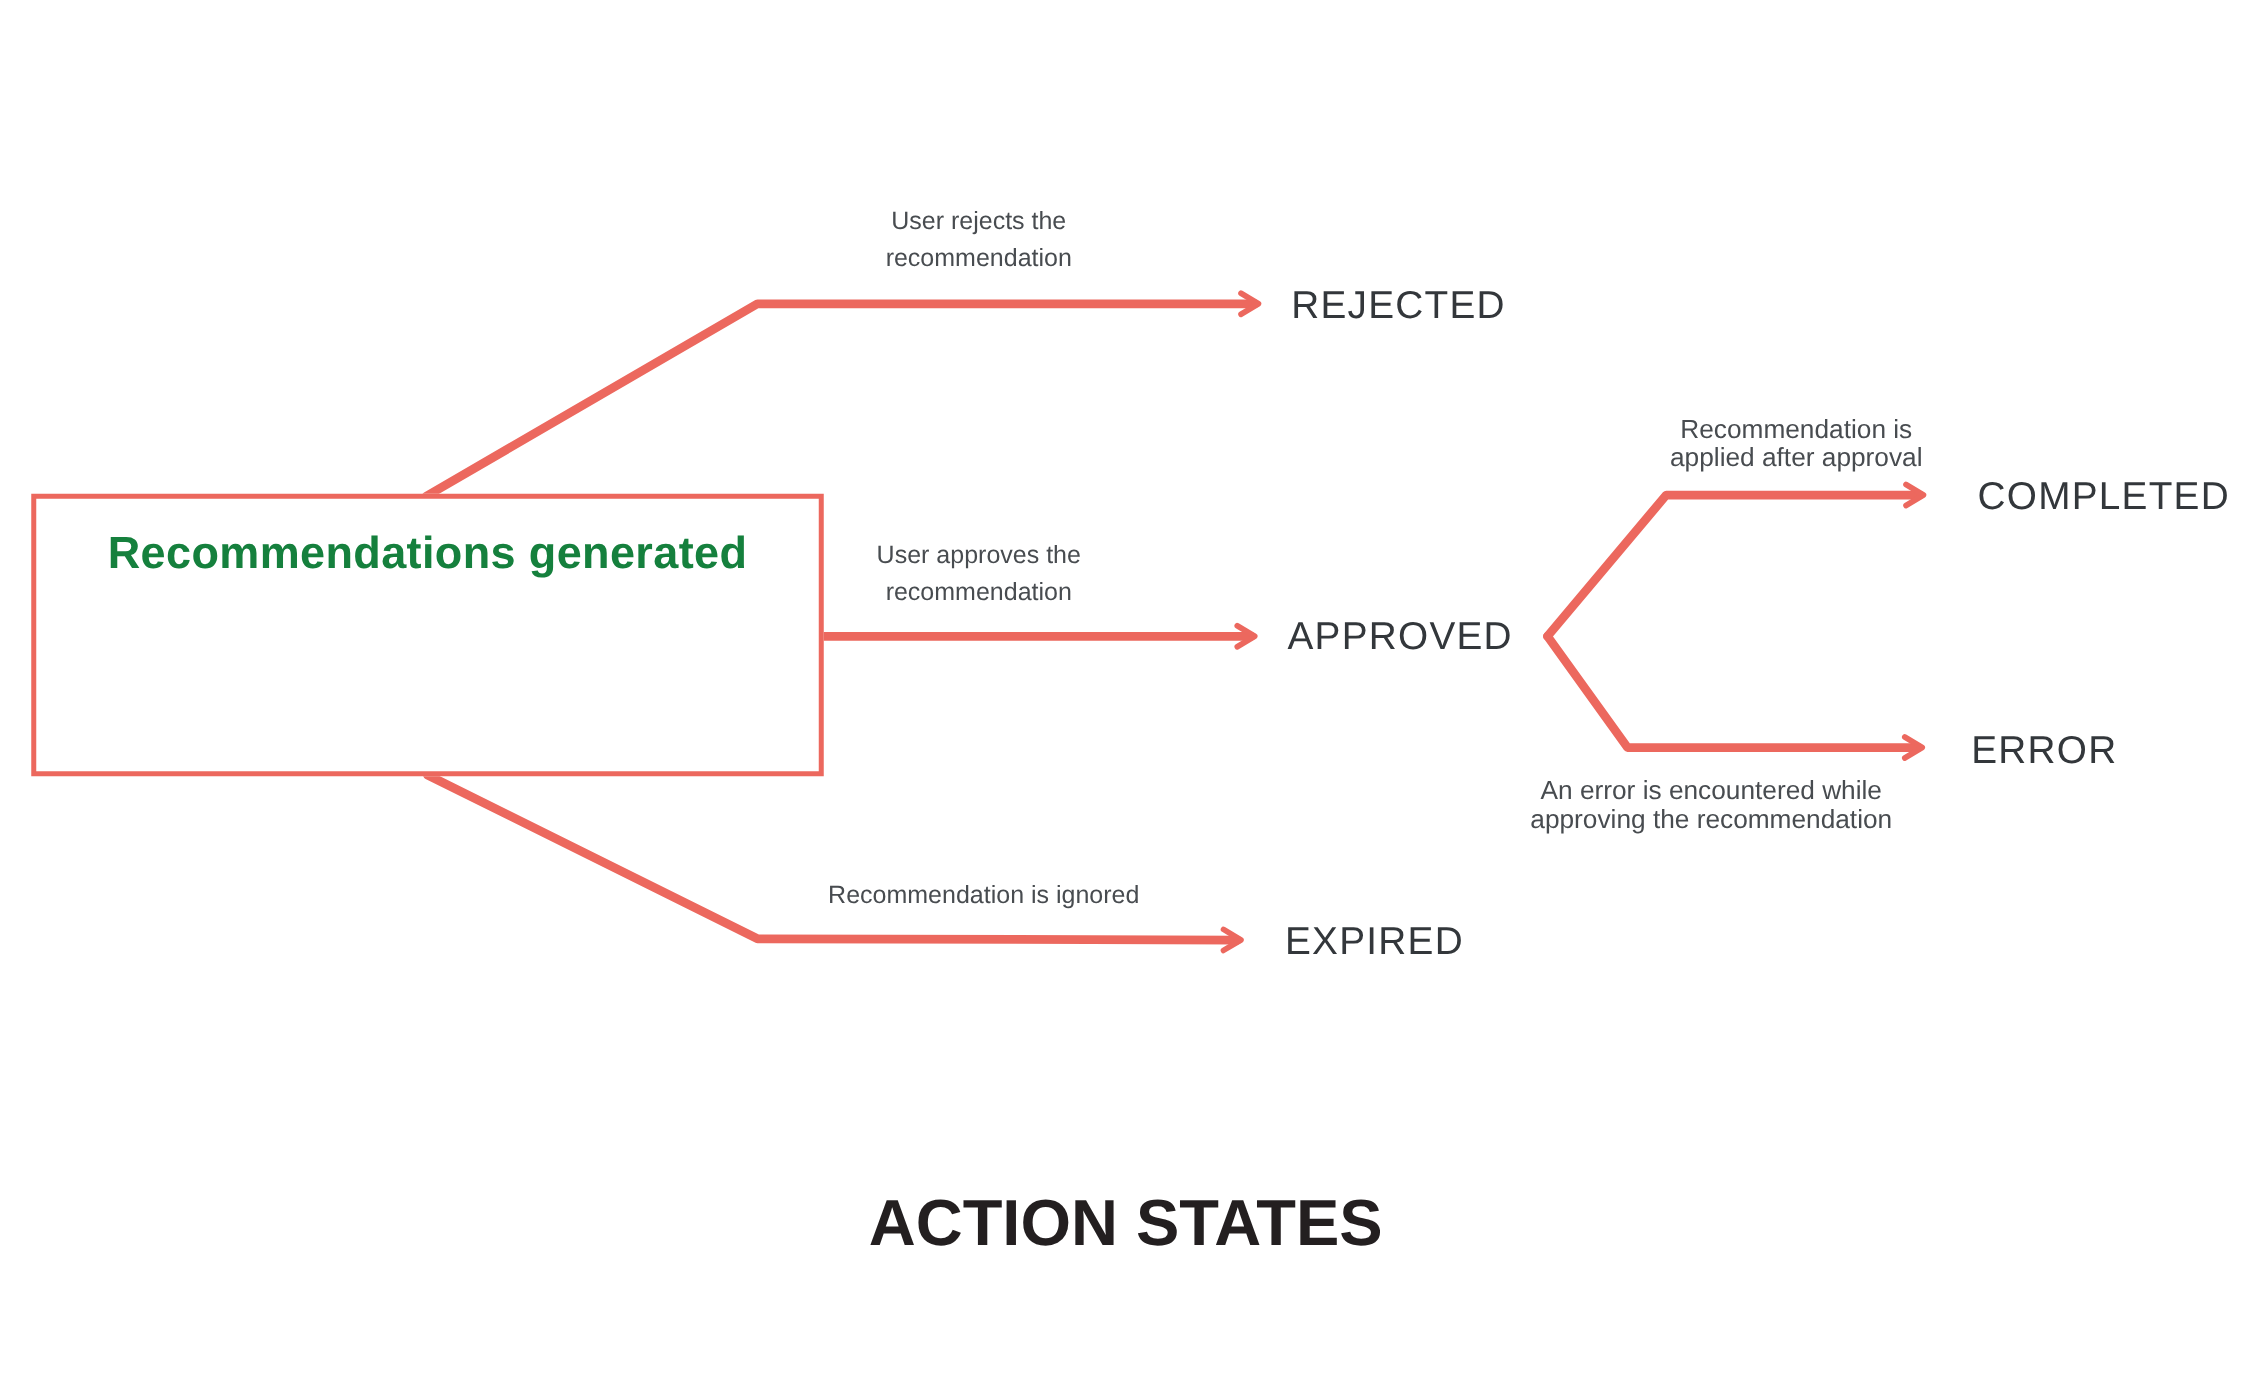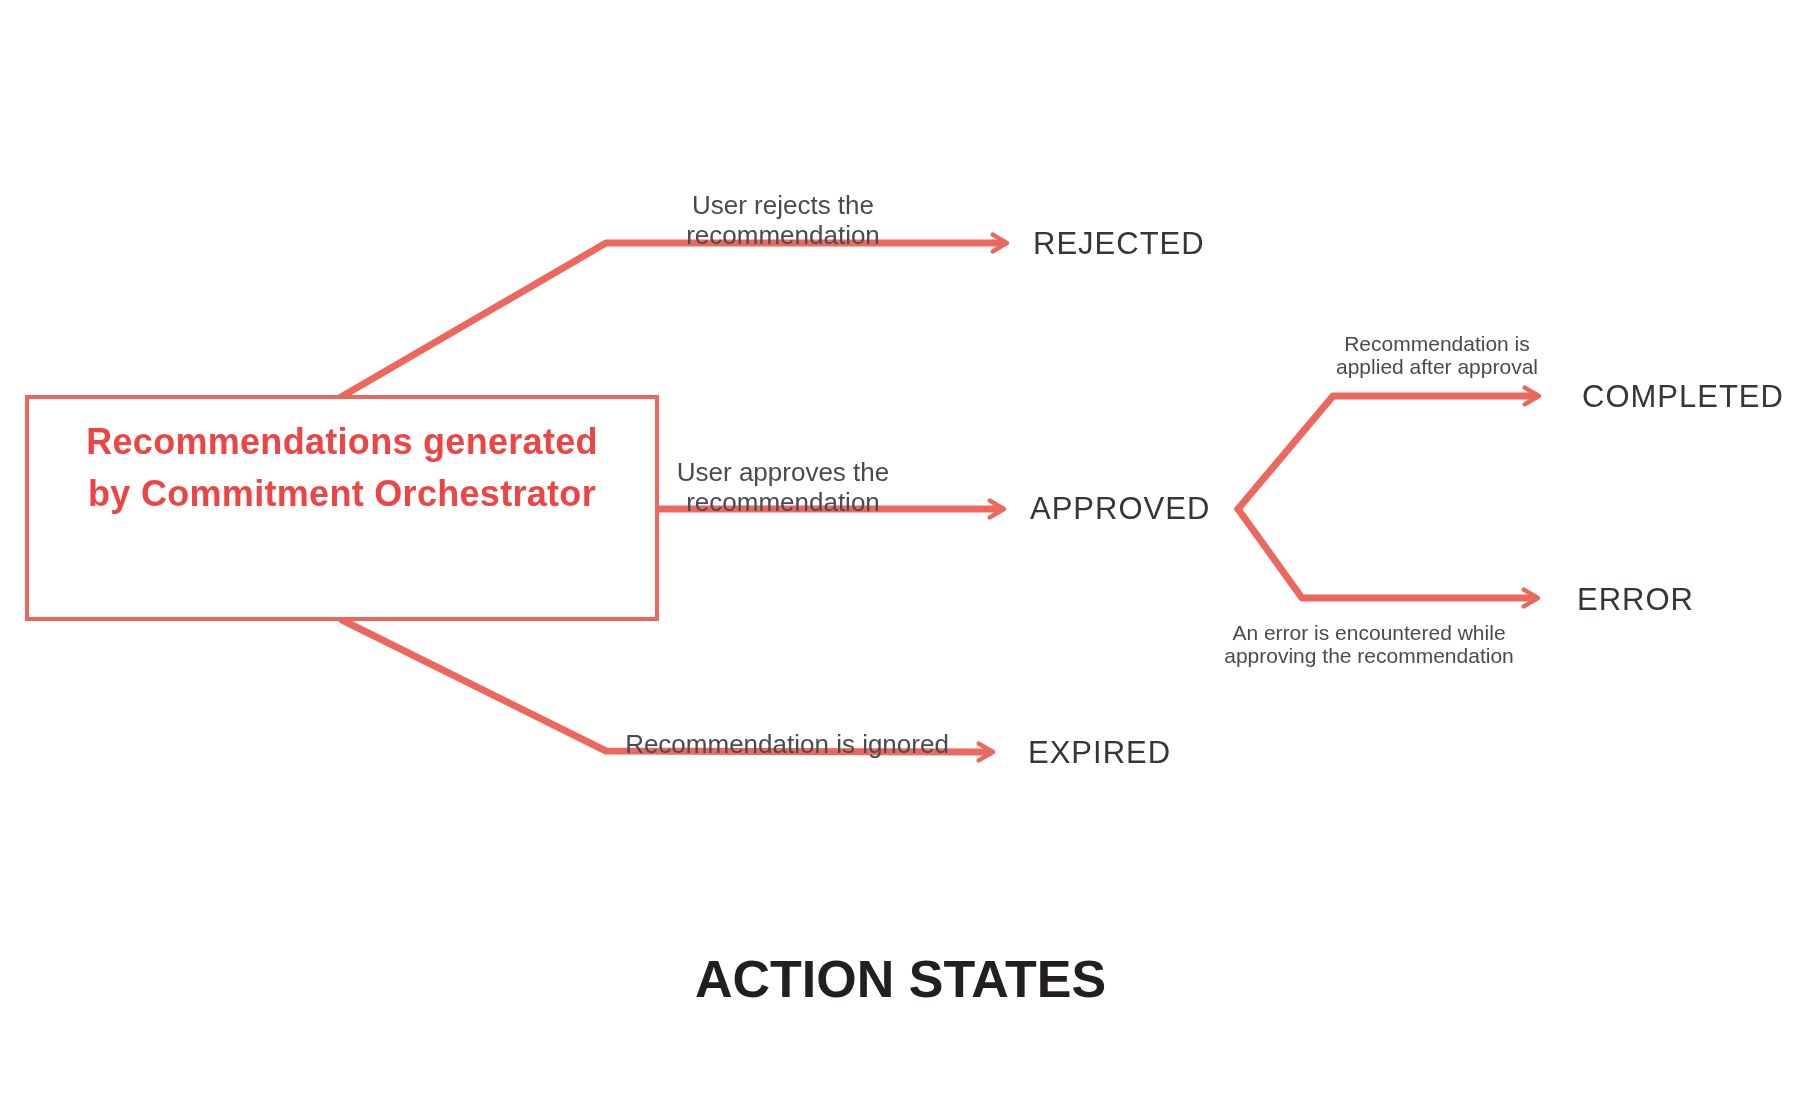--- a/index.html
+++ b/index.html
@@ -33,21 +33,21 @@
     text-align: center;
   }
   .source-title {
     position: absolute;
     top: 17px;
     left: 0;
     width: 100%;
     font-size: 36px;
     line-height: 52px;
     font-weight: bold;
-    color: #ef4444;
+    color: #15803d;
     letter-spacing: 0.3px;
   }
   .source-note {
     position: absolute;
     top: 172px;
     left: 0;
     width: 100%;
     font-size: 27px;
     font-weight: 400;
     color: #3a3d40;
@@ -55,21 +55,21 @@
   }
 
   .edge-label {
     position: absolute;
     transform: translate(-50%, -50%);
     text-align: center;
     color: #484c50;
     font-weight: 300;
     white-space: nowrap;
   }
-  .edge-label.size-lg { font-size: 26px; line-height: 30px; margin-top: 28px; }
+  .edge-label.size-lg { font-size: 20px; line-height: 30px; }
   .edge-label.size-sm { font-size: 21px; line-height: 23px; }
 
   .state-label {
     position: absolute;
     transform: translateY(-50%);
     font-size: 31px;
     font-weight: 400;
     letter-spacing: 1px;
     color: #33373b;
     white-space: nowrap;
@@ -104,21 +104,20 @@
     <polyline points="341,397 606,243 1004,243" fill="none" stroke="#ec685e" stroke-width="7" stroke-linejoin="round" stroke-linecap="round" marker-end="url(#arrowhead)"></polyline>
     <polyline points="659,509 1001,509" fill="none" stroke="#ec685e" stroke-width="7" stroke-linejoin="round" stroke-linecap="round" marker-end="url(#arrowhead)"></polyline>
     <polyline points="342,620 606,751 990,752" fill="none" stroke="#ec685e" stroke-width="7" stroke-linejoin="round" stroke-linecap="round" marker-end="url(#arrowhead)"></polyline>
     <polyline points="1238,509 1333,396 1536,396" fill="none" stroke="#ec685e" stroke-width="7" stroke-linejoin="round" stroke-linecap="round" marker-end="url(#arrowhead)"></polyline>
     <polyline points="1238,509 1302,598 1535,598" fill="none" stroke="#ec685e" stroke-width="7" stroke-linejoin="round" stroke-linecap="round" marker-end="url(#arrowhead)"></polyline>
   </svg>
 
   <div class="source-box">
     <div class="source-title">
       <div>Recommendations generated</div>
-      <div>by Commitment Orchestrator</div>
     </div>
   </div>
 
   <div class="edge-label size-lg" style="left:783px; top:192px;">
     <div>User rejects the</div>
     <div>recommendation</div>
   </div>
 
   <div class="edge-label size-lg" style="left:783px; top:459px;">
     <div>User approves the</div>

